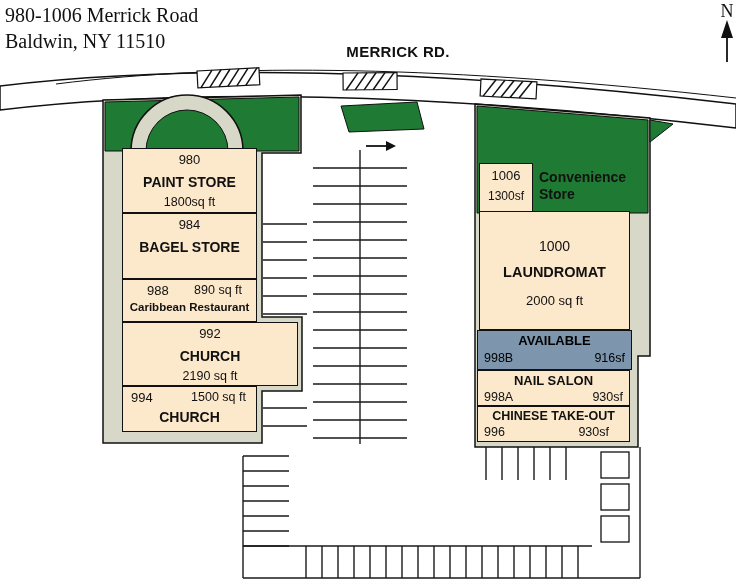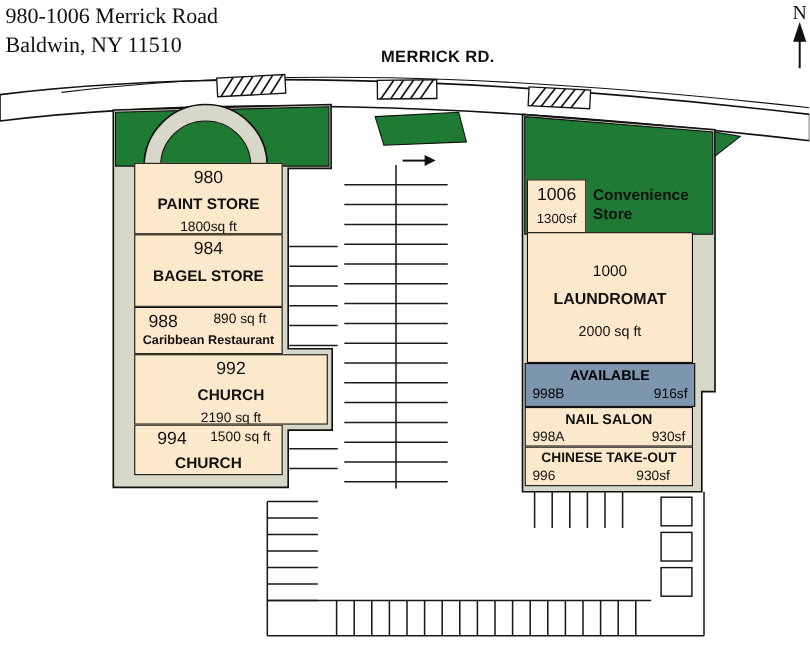--- a/index.html
+++ b/index.html
@@ -33,24 +33,24 @@
   .road-label {
     position:absolute; left:330px; top:43px; width:136px; text-align:center;
     font-weight:bold; font-size:15px; letter-spacing:.3px;
   }
 
   .unit {
     position:absolute; box-sizing:border-box;
     border:1.3px solid var(--outline); background:var(--unit-fill);
     text-align:center; line-height:1.2;
   }
-  .unit .num  { font-size:16px;   margin-top:3px; }
+  .unit .num  { font-size:13px;   margin-top:3px; }
   .unit .name { font-size:14px;   margin-top:6px; font-weight:bold; }
   .unit .size { font-size:12.5px; margin-top:5px; }
-  .unit .row  { display:flex; justify-content:space-between; padding:3px 14px 0 12px; font-size:13px; }
+  .unit .row  { display:flex; justify-content:space-between; padding:3px 14px 0 24px; font-size:13px; }
   .available  { background:var(--available-fill); color:#000000; }
   .on-green   { position:absolute; font-weight:bold; font-size:14px; line-height:1.2; color:#111; }
 </style>
 </head>
 <body>
 
 <div class="canvas">
 
   <svg class="svg-layer" viewBox="0 0 736 588">
 
@@ -146,21 +146,21 @@
     <div class="name" style="font-size:11.5px;margin-top:2px;">Caribbean Restaurant</div>
   </div>
 
   <div class="unit" style="left:122px;top:322px;width:176px;height:64px;">
     <div class="num">992</div>
     <div class="name">CHURCH</div>
     <div class="size">2190 sq ft</div>
   </div>
 
   <div class="unit" style="left:122px;top:386px;width:135px;height:46px;">
-    <div class="row" style="padding:3px 10px 0 20px;">
+    <div class="row" style="padding:3px 10px 0 8px;">
       <span class="num" style="margin-top:0;">994</span>
       <span class="size" style="margin-top:0;">1500 sq ft</span>
     </div>
     <div class="name" style="margin-top:3px;">CHURCH</div>
   </div>
 
   <div class="unit" style="left:479px;top:163px;width:54px;height:49px;">
     <div class="num" style="margin-top:4px;">1006</div>
     <div class="size" style="margin-top:5px;font-size:12px;">1300sf</div>
   </div>

